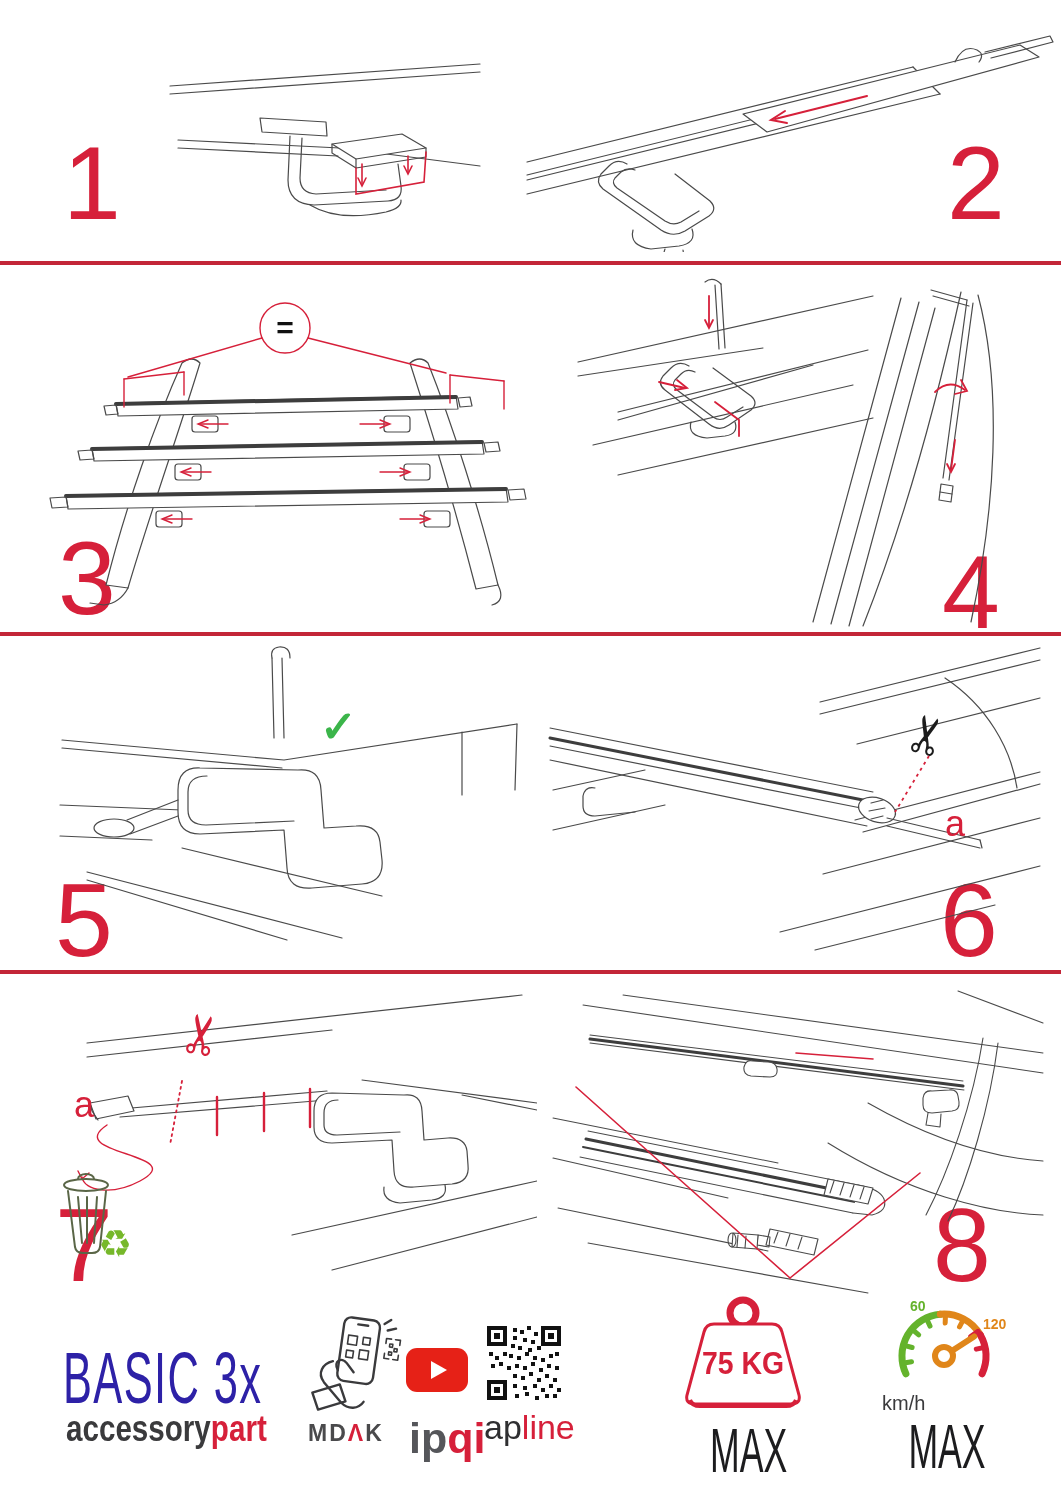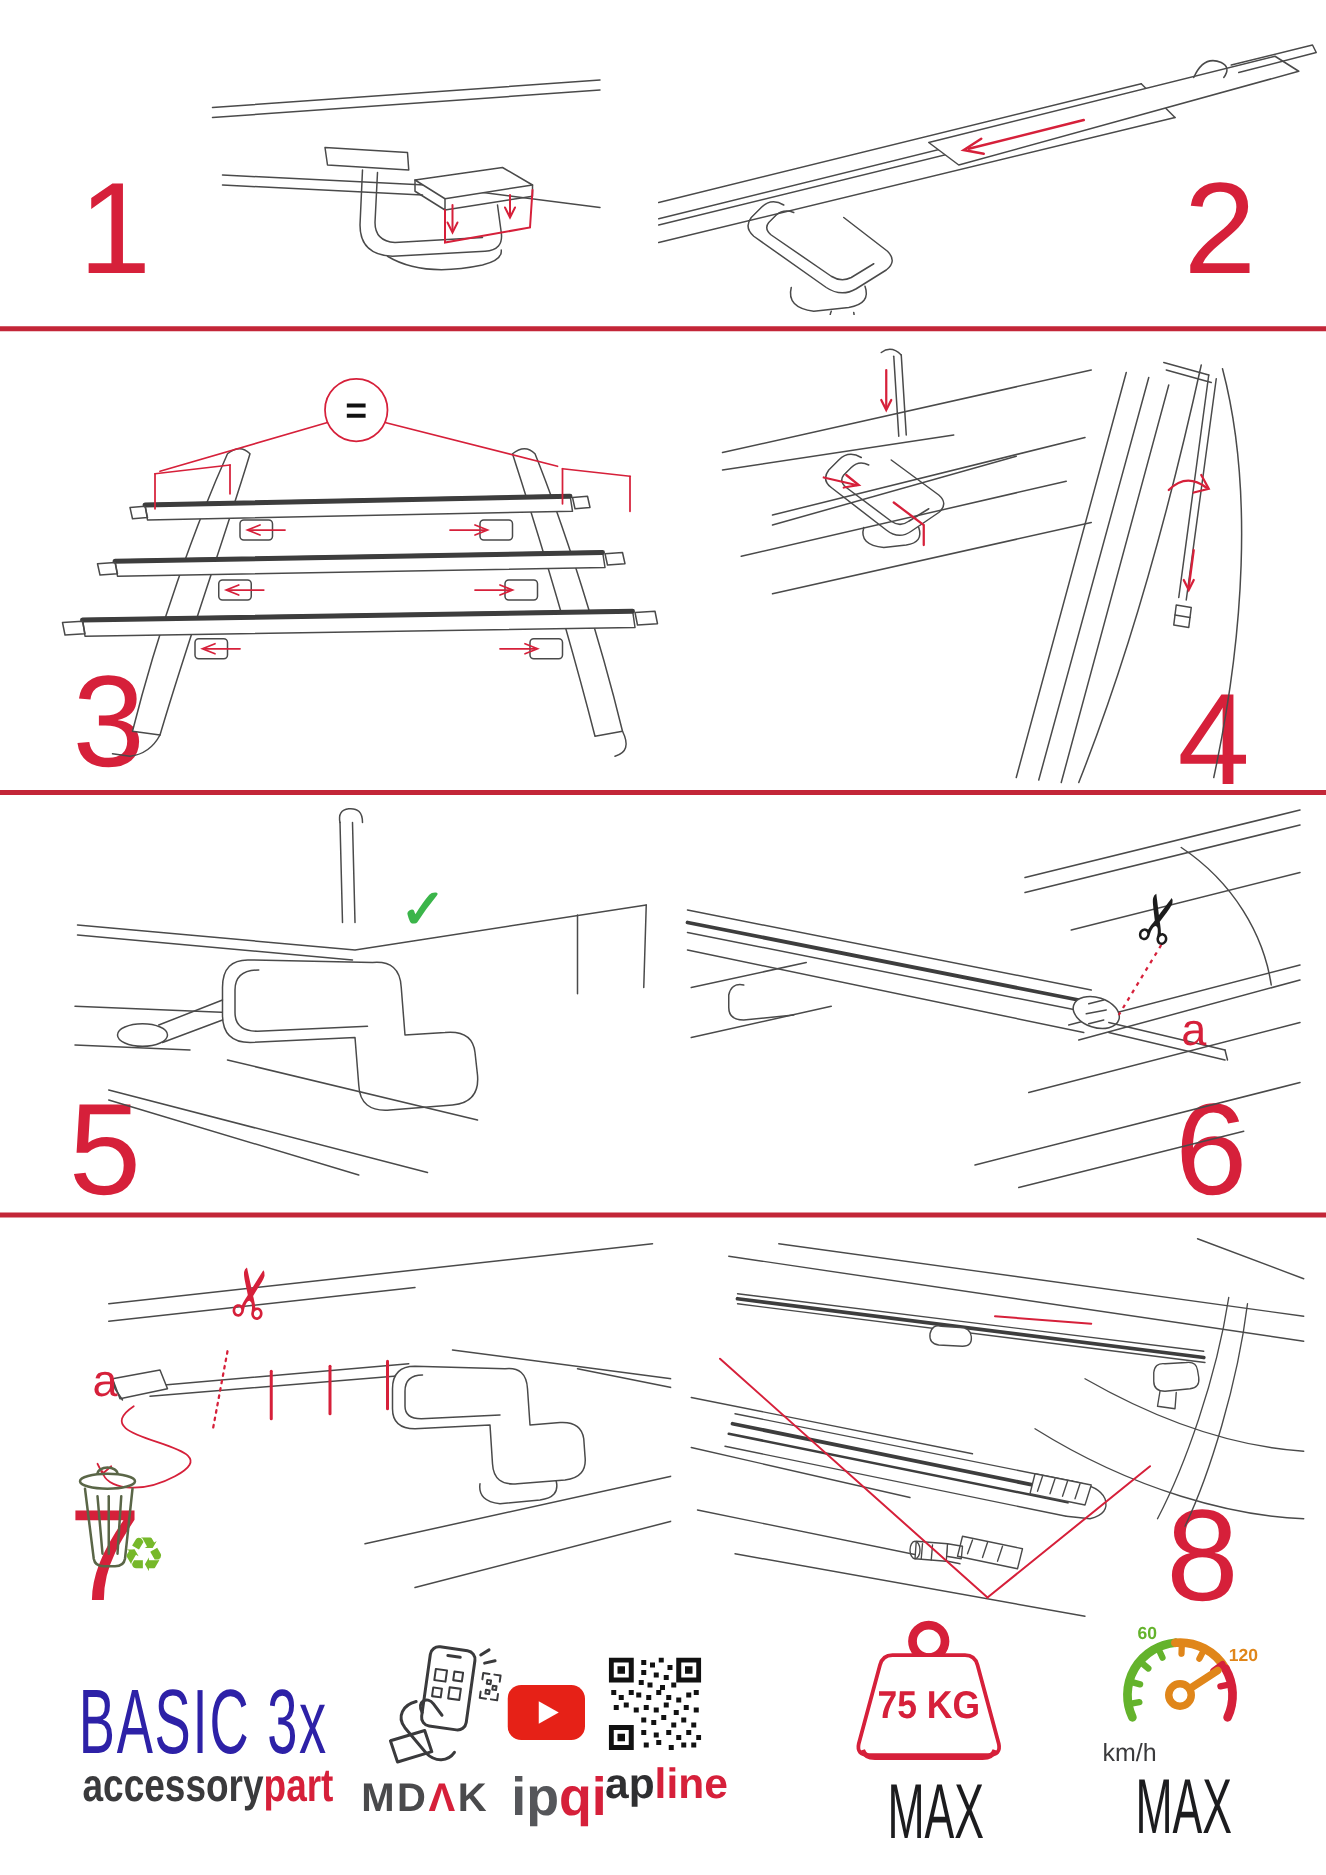--- a/index.html
+++ b/index.html
@@ -9,23 +9,23 @@
   html,body{margin:0;padding:0;background:#e9e9e9;font-family:"Liberation Sans",sans-serif;}
   #page{position:relative;width:1061px;height:1500px;background:#fff;margin:0 auto;overflow:hidden;}
   .abs{position:absolute;}
   .num{font-size:104px;line-height:1;color:var(--red);font-family:"Liberation Sans",sans-serif;}
   .divider{left:0;width:1061px;height:4px;background:var(--divider);}
   svg{display:block;}
   .brand-title{font-size:62px;font-weight:400;color:var(--navy);letter-spacing:2px;
     transform:scale(0.70,1.18);transform-origin:left top;white-space:nowrap;}
   .brand-sub{font-size:37px;font-weight:700;color:var(--dark);
     transform:scaleX(0.80);transform-origin:left top;white-space:nowrap;letter-spacing:0px;}
-  .partner-mdak{font-size:32px;font-weight:700;color:#4a4a4c;letter-spacing:2px;white-space:nowrap;}
+  .partner-mdak{font-size:23px;font-weight:700;color:#4a4a4c;letter-spacing:2px;white-space:nowrap;margin-left:19px;}
   .partner-ipqi{font-size:43px;font-weight:600;color:#55565a;white-space:nowrap;}
-  .partner-apline{font-size:34px;font-weight:700;color:#2f2f31;white-space:nowrap;}
+  .partner-apline{font-size:34px;font-weight:400;color:#2f2f31;white-space:nowrap;}
   .red-part{color:var(--red);}
   .max-label{font-size:54px;color:#1c1c1e;transform:scale(0.66,1.15);transform-origin:center top;
     text-align:center;white-space:nowrap;}
   .kmh{font-size:20px;color:var(--dark);text-align:left;}
 </style>
 </head>
 <body>
 
 <div id="page">
 

